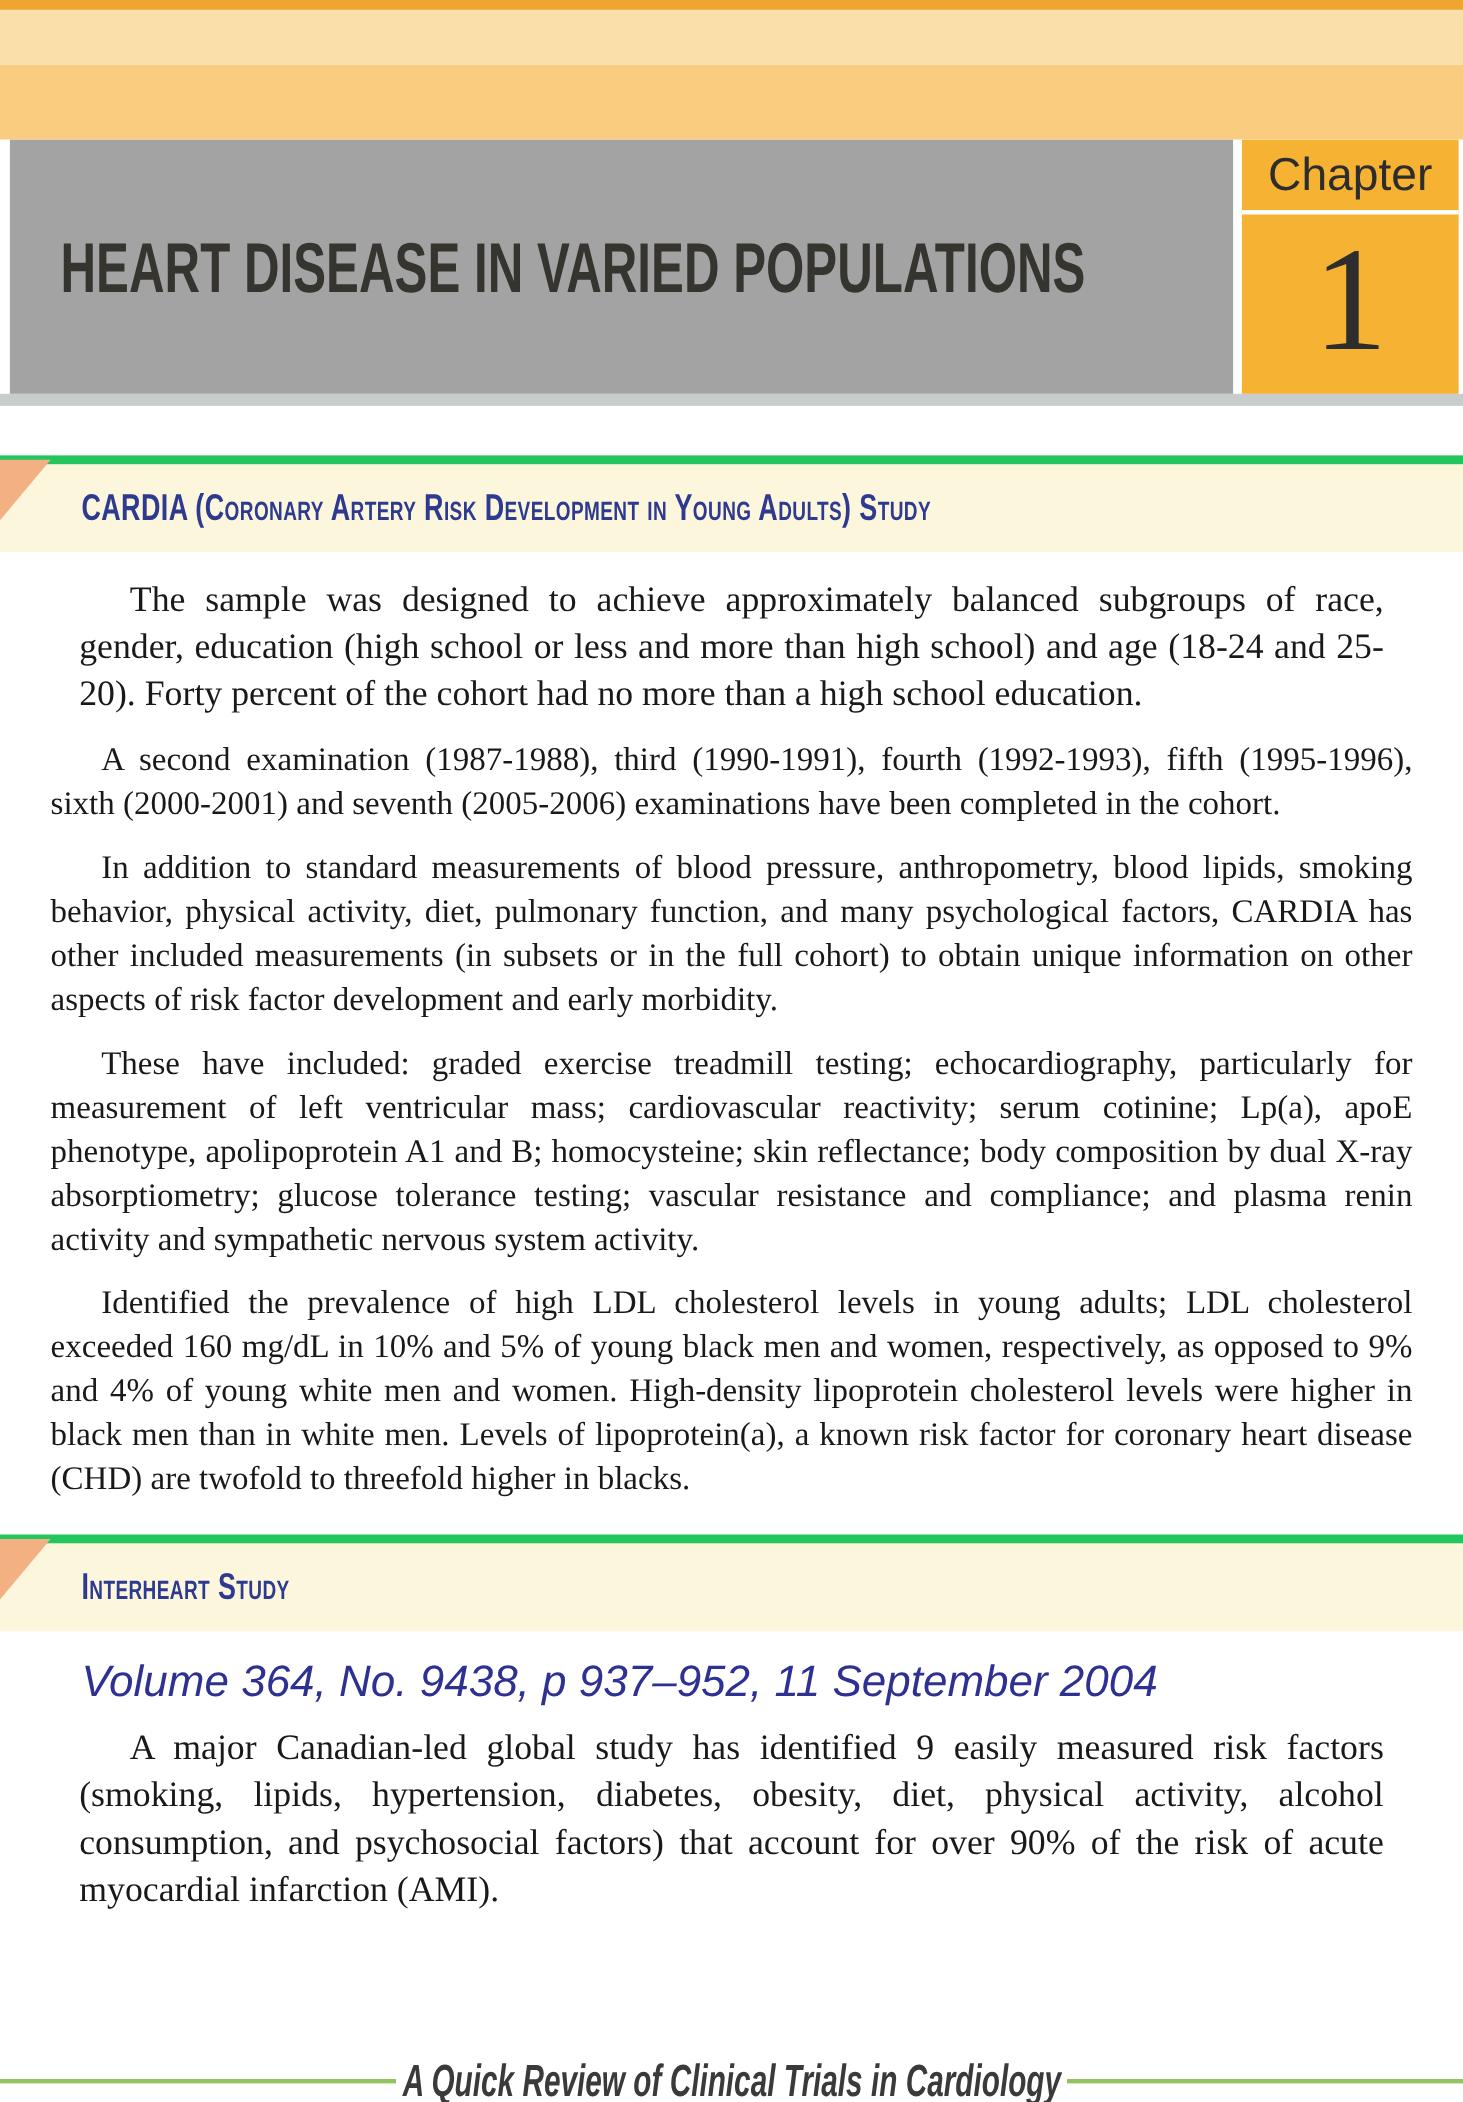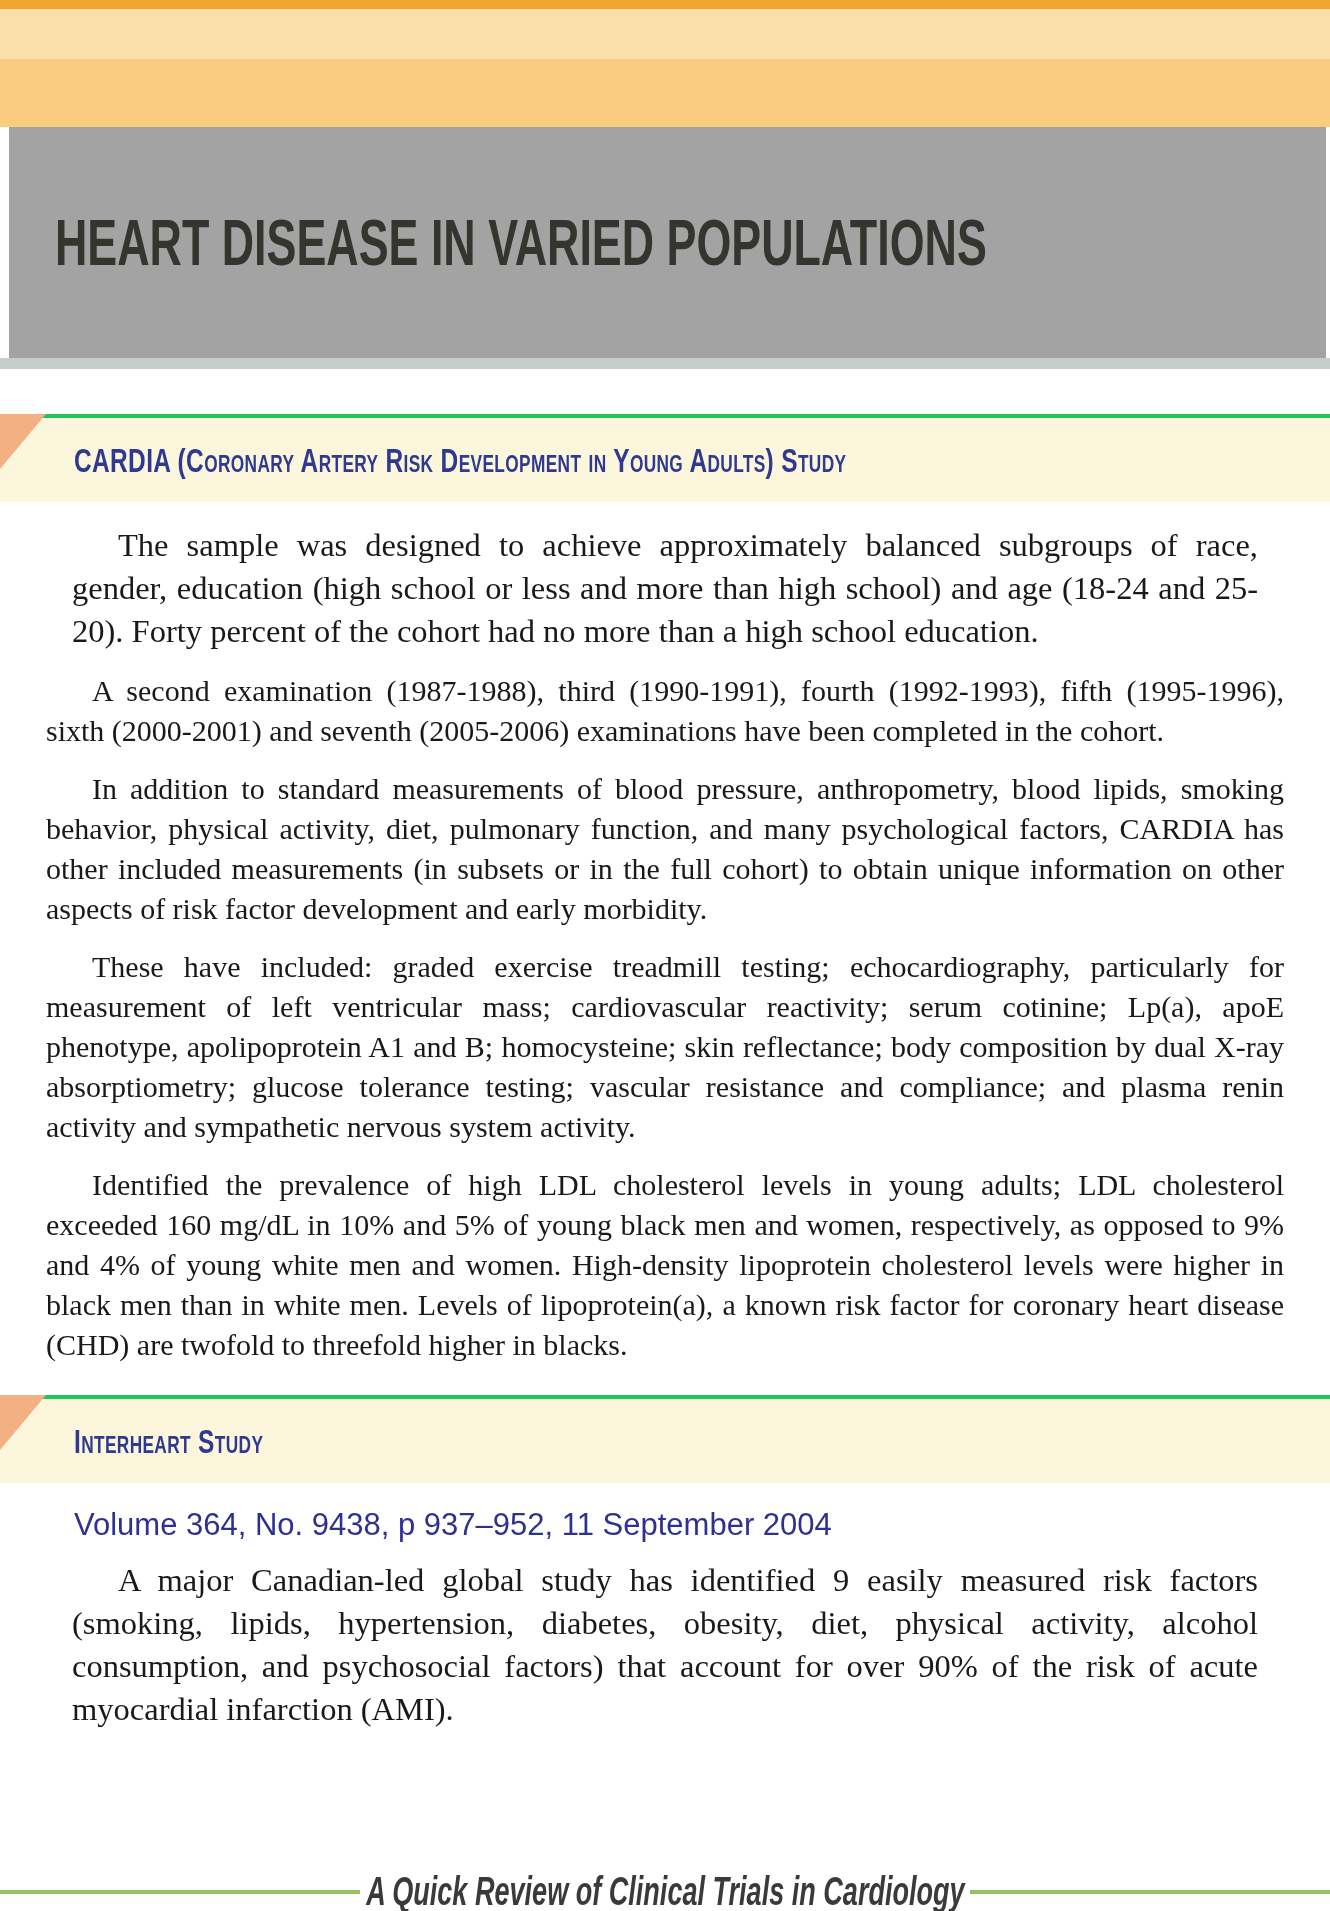--- a/index.html
+++ b/index.html
@@ -37,21 +37,21 @@
     font-family:"Liberation Serif", serif; font-size:135px; color:#2d2d2d;
     padding-bottom:8px;
   }
   .gray-strip { height:11px; background:#c9cccd; }
 
   
   main { padding:0 46px; }
 
   .topic-band {
     position:relative; margin:0 -46px; padding-left:74px;
-    background:#fcf6dd; border-top:4px solid #22c55e;
+    background:#fcf6dd; border-top:8px solid #22c55e;
     height:88px; display:flex; align-items:center;
   }
   .band-cardia     { margin-top:45px; }
   .band-interheart { margin-top:30px;text-align:center; }
   .corner-ribbon {
     position:absolute; left:0; top:-4px; width:0; height:0;
     border-top:55px solid #f3b083; border-right:46px solid transparent;
   }
   .topic-heading {
     font-family:"Liberation Sans", sans-serif; font-weight:bold;
@@ -61,22 +61,22 @@
   }
 
   .para {
     font-size:30px; line-height:40px;
     text-align:justify; text-indent:46px; margin-top:18px;
   }
   .para.lead { font-size:32.5px; line-height:43px; padding:0 26px; margin-top:22px; }
   .para.last-lead { margin-top:16px; }
 
   .reference {
-    font-family:"Liberation Sans", sans-serif; 
-    font-size:31px; color:#2e3192; margin-top:24px; padding-left:28px;
+    font-family:"Liberation Sans", sans-serif; font-style:italic;
+    font-size:40px; color:#2e3192; margin-top:24px; padding-left:28px;
   }
 
   
   footer { position:absolute; left:0; right:0; top:1868px; display:flex; align-items:center; }
   .footer-rule { flex:1; height:4px; background:#93c45f; }
   .footer-text-box { width:610px; display:flex; justify-content:center; overflow:visible; }
   .footer-text {
     font-family:"Liberation Sans", sans-serif; font-weight:bold; font-style:italic;
     font-size:41px; color:#3a3a3a; white-space:nowrap;
     transform:scaleX(0.66); transform-origin:center center;
@@ -86,20 +86,24 @@
 <body>
 
 <header>
   <div class="band-top"></div>
   <div class="band-light"></div>
   <div class="band-mid"></div>
 
   <div class="header-row">
     <div class="title-box">
       <div class="title-text">HEART DISEASE IN VARIED POPULATIONS</div>
+    </div>
+    <div class="chapter-box">
+      <div class="chapter-label">Chapter</div>
+      <div class="chapter-number">1</div>
     </div>
   </div>
 
   <div class="gray-strip"></div>
 </header>
 
 <main>
 
   <div class="topic-band band-cardia">
     <div class="corner-ribbon"></div>

